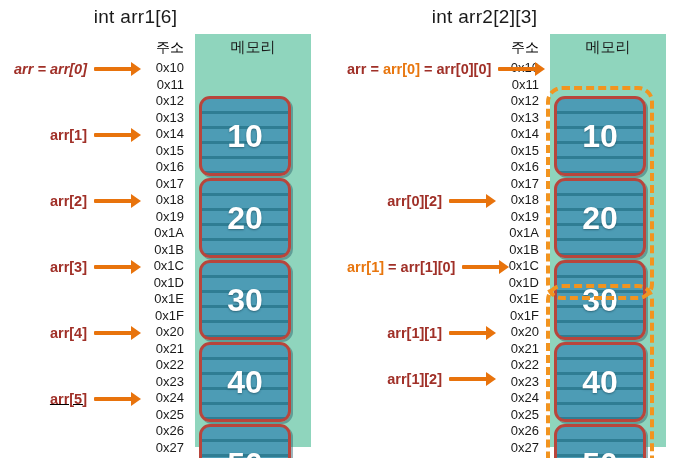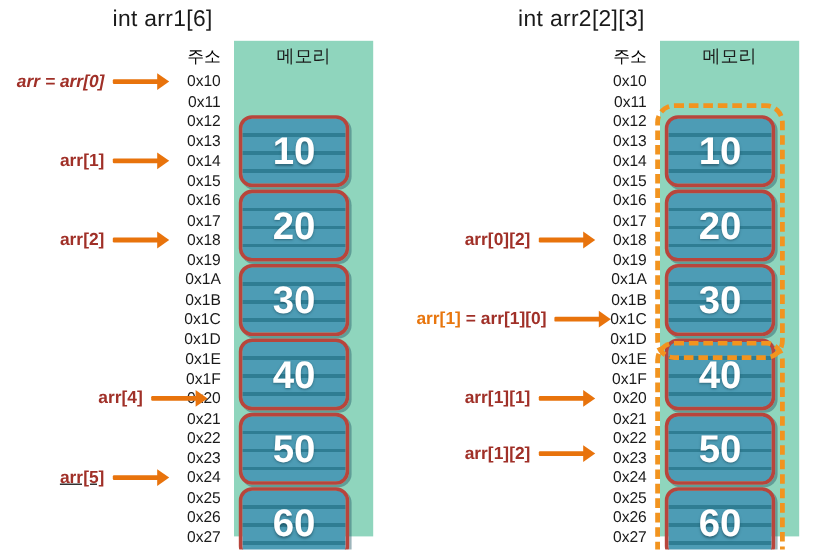--- a/index.html
+++ b/index.html
@@ -47,21 +47,21 @@
   .addr{
     font-size:13px;color:#1a1a1a;height:16.5px;line-height:16.5px;
     padding-right:2px;white-space:nowrap;
   }
 
   
   .cells{
     position:absolute;top:62px;left:4px;width:92px;
   }
   .cell{
-    position:relative;height:60px;margin-bottom:2px;
+    position:relative;height:80px;margin-bottom:2px;
     border:3px solid #b8453c;border-radius:11px;
     background:
       repeating-linear-gradient(
         to bottom,
         #4d9cb5 0px, #4d9cb5 12px,
         #2f7d93 12px, #2f7d93 15px
       );
     box-sizing:border-box;overflow:hidden;
     box-shadow:2px 2px 0 rgba(40,90,105,.45);
   }
@@ -158,21 +158,22 @@
           <div class="cell-val">50</div>
         </div>
         <div class="cell">
           <div class="cell-val">60</div>
         </div>
       </div>
     </div>
     <div class="ptr" style="top: 59.25px; left: 0px; width: 132px; font-style: italic;"><span class="lbl-txt c-red">arr = arr[0]</span><span class="arrow" style="width: 38px;"><span class="shaft"></span><span class="head"></span></span></div>
     <div class="ptr" style="top: 125.25px; left: 0px; width: 132px;"><span class="lbl-txt c-red">arr[1]</span><span class="arrow" style="width: 38px;"><span class="shaft"></span><span class="head"></span></span></div>
     <div class="ptr" style="top: 191.25px; left: 0px; width: 132px;"><span class="lbl-txt c-red">arr[2]</span><span class="arrow" style="width: 38px;"><span class="shaft"></span><span class="head"></span></span></div>
-    <div class="ptr" style="top: 323.25px; left: 0px; width: 132px; margin-left: 32px;"><span class="lbl-txt c-red">arr[4]</span><span class="arrow" style="width: 38px;"><span class="shaft"></span><span class="head"></span></span></div>
+    <div class="ptr" style="top: 257.25px; left: 0px; width: 132px;"><span class="lbl-txt c-red">arr[3]</span><span class="arrow" style="width: 38px;"><span class="shaft"></span><span class="head"></span></span></div>
+    <div class="ptr" style="top: 323.25px; left: 0px; width: 132px;"><span class="lbl-txt c-red">arr[4]</span><span class="arrow" style="width: 38px;"><span class="shaft"></span><span class="head"></span></span></div>
     <div class="ptr" style="top: 389.25px; left: 0px; width: 132px; text-decoration: underline;"><span class="lbl-txt c-red">arr[5]</span><span class="arrow" style="width: 38px;"><span class="shaft"></span><span class="head"></span></span></div>
   </div>
 <div class="diagram" id="diagram-arr2">
     <div class="title">int arr2[2][3]</div>
     <div class="addr-col">
       <div class="addr-head">주소</div>
       <div class="addr">0x10</div>
       <div class="addr">0x11</div>
       <div class="addr">0x12</div>
       <div class="addr">0x13</div>
@@ -215,17 +216,18 @@
         <div class="cell">
           <div class="cell-val">50</div>
         </div>
         <div class="cell">
           <div class="cell-val">60</div>
         </div>
       </div>
       <div class="row-group" style="top: 52px; height: 214px; left: -4px; width: 108px;"></div>
       <div class="row-group" style="top: 250px; height: 214px; left: -4px; width: 108px;"></div>
     </div>
+    <div class="ptr" style="top: 59.25px; left: 0px; width: 140px;"><span class="lbl-txt c-red">arr</span><span class="lbl-txt c-red"> = </span><span class="lbl-txt c-org">arr[0]</span><span class="lbl-txt c-red"> = </span><span class="lbl-txt c-red">arr[0][0]</span><span class="arrow" style="width: 38px;"><span class="shaft"></span><span class="head"></span></span></div>
     <div class="ptr" style="top: 191.25px; left: 0px; width: 140px;"><span class="lbl-txt c-red">arr[0][2]</span><span class="arrow" style="width: 38px;"><span class="shaft"></span><span class="head"></span></span></div>
     <div class="ptr" style="top: 257.25px; left: 0px; width: 140px;"><span class="lbl-txt c-org">arr[1]</span><span class="lbl-txt c-red"> = </span><span class="lbl-txt c-red">arr[1][0]</span><span class="arrow" style="width: 38px;"><span class="shaft"></span><span class="head"></span></span></div>
     <div class="ptr" style="top: 323.25px; left: 0px; width: 140px;"><span class="lbl-txt c-red">arr[1][1]</span><span class="arrow" style="width: 38px;"><span class="shaft"></span><span class="head"></span></span></div>
     <div class="ptr" style="top: 369px; left: 0px; width: 140px;"><span class="lbl-txt c-red">arr[1][2]</span><span class="arrow" style="width: 38px;"><span class="shaft"></span><span class="head"></span></span></div>
   </div>
 
 </body></html>

